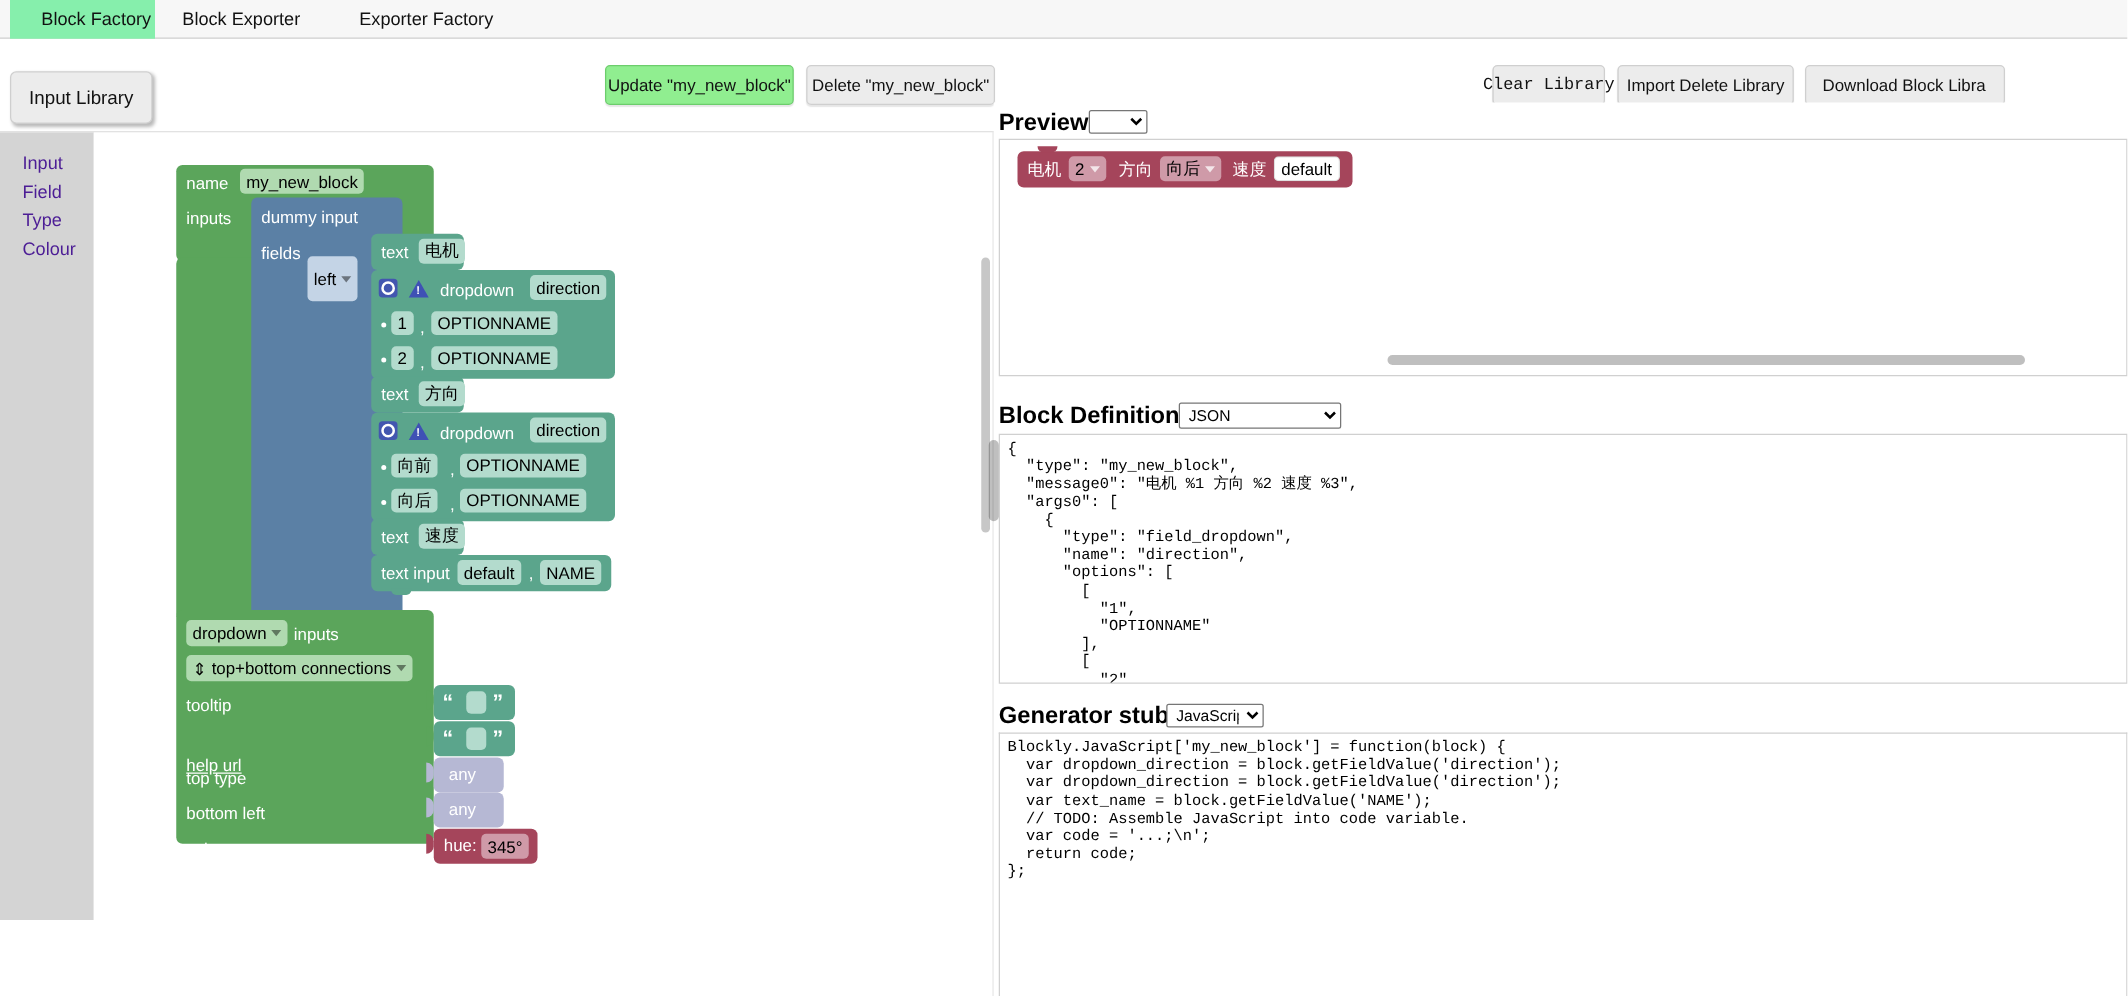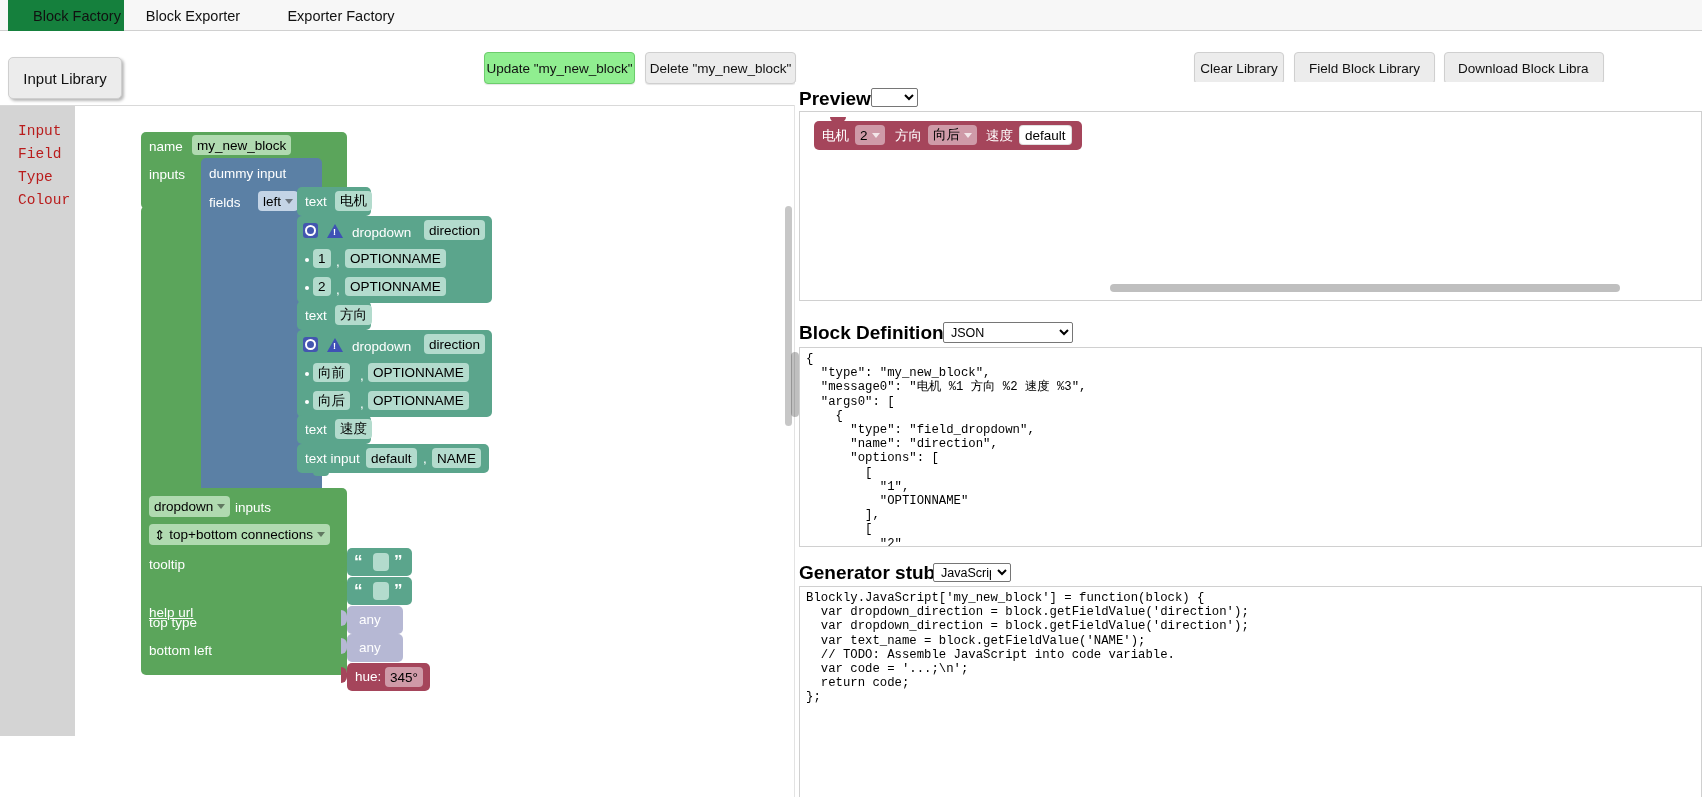--- a/index.html
+++ b/index.html
@@ -21,21 +21,21 @@
     border-bottom: 1px solid #d0d0d0;
   }
   .tab {
     position: absolute; top: 0; height: 31px;
     display: flex; align-items: center; justify-content: center;
     padding: 0 14px;
     font-size: 14.5px; color: #111;
     cursor: pointer;
     white-space: nowrap;
   }
-  .tab.selected { background: #15803d; padding-left: 36px; }
+  .tab.selected { background: #86efac; padding-left: 36px; }
 
   
   .btn {
     position: absolute;
     display: flex; align-items: center; justify-content: center;
     background: #ececec;
     border: 1px solid #cfcfcf;
     border-radius: 4px;
     font-size: 13.5px; color: #111;
     cursor: pointer;
@@ -45,39 +45,38 @@
   .btn.primary { background: #90ee90; border-color: #6ccd6c; }
   .btn.library {
     left: 8px; top: 57px; width: 114px; height: 42px;
     font-size: 15px;
     border-radius: 5px;
     box-shadow: 2px 2px 3px rgba(0,0,0,0.28);
     z-index: 5;
   }
   .btn.update { left: 484px; top: 52px; width: 151px; height: 32px; }
   .btn.delete { left: 645px; top: 52px; width: 151px; height: 32px; }
-  .btn.clear  { left: 1194px; top: 52px; width: 90px; height: 32px; }
+  .btn.clear  { left: 1194px; top: 52px; width: 90px; height: 32px; font-family: Liberation Mono, monospace; }
   .btn.import { left: 1294px; top: 52px; width: 141px; height: 32px; }
   .btn.download { left: 1444px; top: 52px; width: 160px; height: 32px; justify-content: flex-start; padding-left: 13px; }
 
   
   .leftpane {
     position: absolute; left: 0; top: 105px; width: 795px; height: 692px;
     background: #ffffff;
     border-top: 1px solid #d9d9d9;
   }
   .flyout {
     position: absolute; left: 0; top: 0; width: 75px; height: 630px;
     background: #d4d4d4;
   }
   .flyout-item {
     position: absolute; left: 18px;
-    font-size: 14.5px; color: #b91c1c;
-    cursor: pointer;
-    font-family: Liberation Mono, monospace;
+    font-size: 14.5px; color: #4c1d95;
+    cursor: pointer;
   }
   .workspace {
     position: absolute; left: 75px; top: 0; right: 0; bottom: 0;
     background: #ffffff;
     overflow: hidden;
   }
   .ws-scrollbar {
     position: absolute; left: 710px; top: 100px;
     width: 7px; height: 220px;
     background: rgba(0,0,0,0.22);
@@ -232,21 +231,21 @@
   <div class="btn primary update">
     <span>Update "my_new_block"</span>
   </div>
   <div class="btn delete">
     <span>Delete "my_new_block"</span>
   </div>
   <div class="btn clear">
     <span>Clear Library</span>
   </div>
   <div class="btn import">
-    <span>Field Block Library</span>
+    <span>Import Delete Library</span>
   </div>
   <div class="btn download">
     <span>Download Block Libra</span>
   </div>
 
   <div class="leftpane">
 
     <div class="flyout">
       <div class="flyout-item" style="top:17px;">
         <span>Input</span>
@@ -267,21 +266,21 @@
       <div class="blk-body green" style="left:66px; top:26px; width:206px; height:77px;"></div>
       <div class="lbl" style="left:74px; top:34px;">name</div>
       <div class="fieldbox" style="left:117px; top:29px; height:20px;">my_new_block</div>
       <div class="lbl" style="left:74px; top:62px;">inputs</div>
 
       <div class="blk-body green" style="left:66px; top:100px; width:84px; height:290px;"></div>
 
       <div class="blk-body blue" style="left:126px; top:52px; width:121px; height:348px; border-radius:5px;"></div>
       <div class="lbl" style="left:134px; top:61px;">dummy input</div>
       <div class="lbl" style="left:134px; top:90px;">fields</div>
-      <div class="fieldbox lt" style="left:171px; top:85px; height:20px;margin-left:12px;">
+      <div class="fieldbox lt" style="left:171px; top:99px; height:36px;">
         <span>left</span>
         <span class="caret"></span>
       </div>
       <div class="notch blue" style="left:142px; top:398px; background:#5b80a5;"></div>
 
       <div class="blk-body teal" style="left:222px; top:81px; width:74px; height:29px;"></div>
       <div class="lbl" style="left:230px; top:89px;">text</div>
       <div class="fieldbox tl" style="left:260px; top:85px; height:20px;">电机</div>
 
       <div class="blk-body teal" style="left:222px; top:110px; width:195px; height:87px;"></div>

